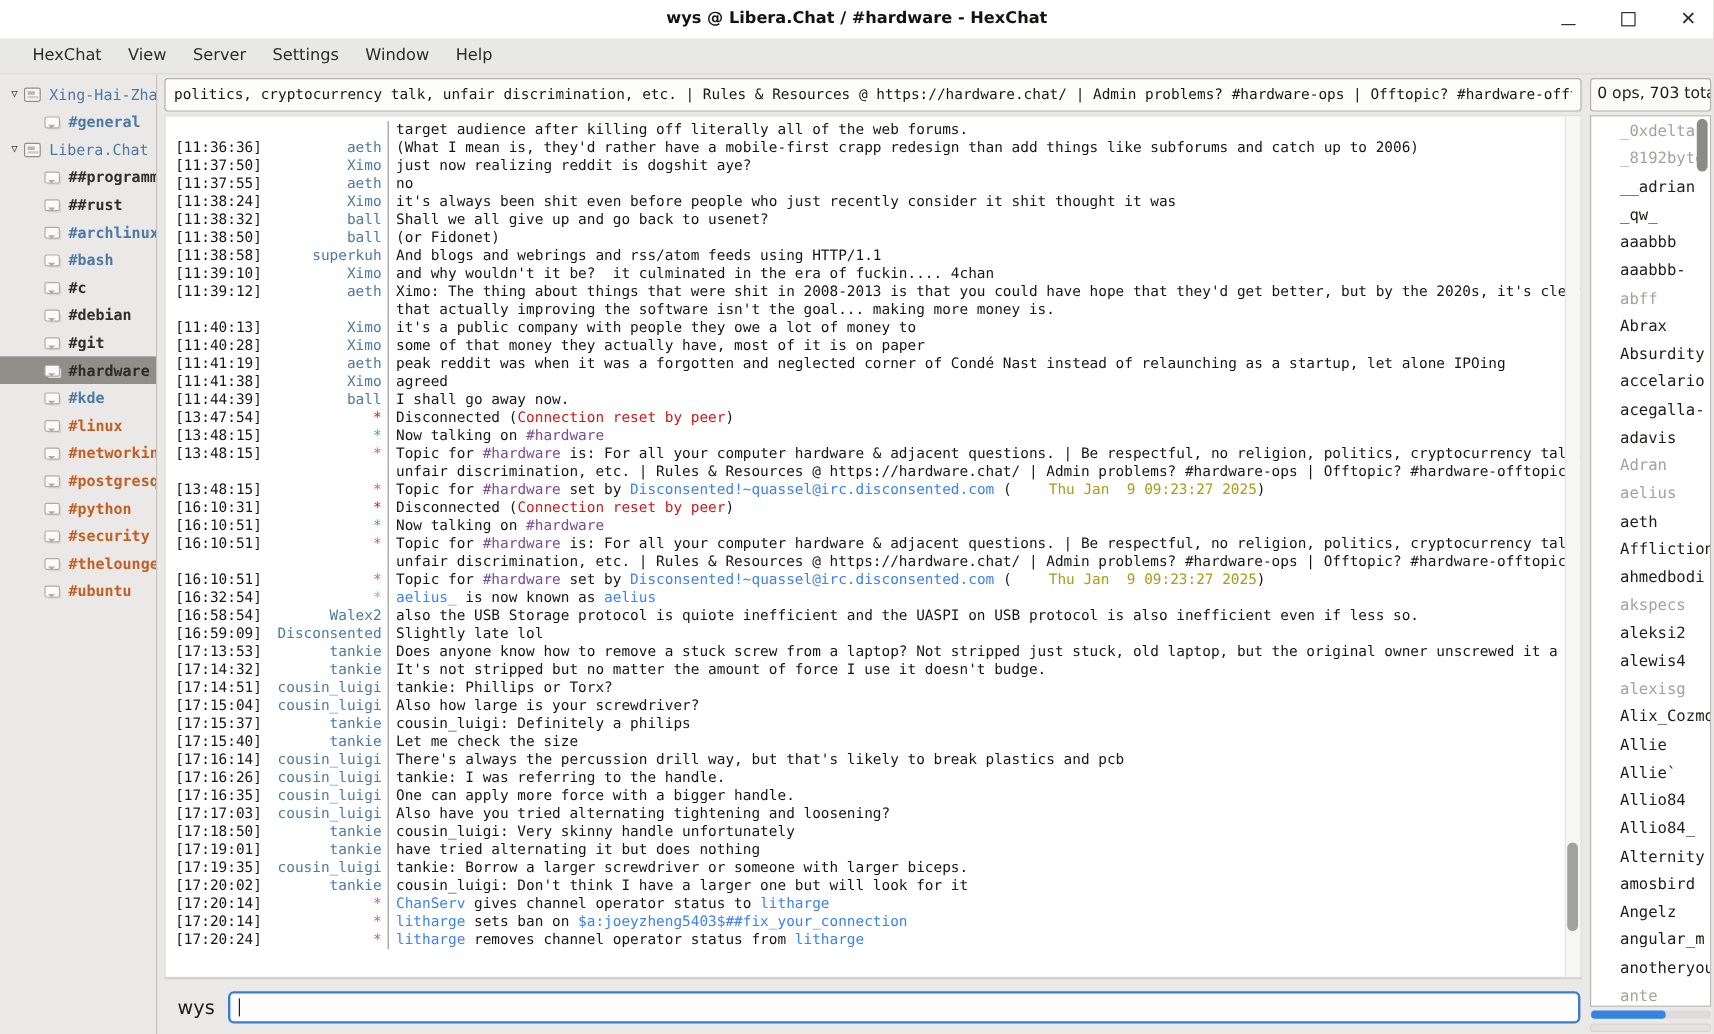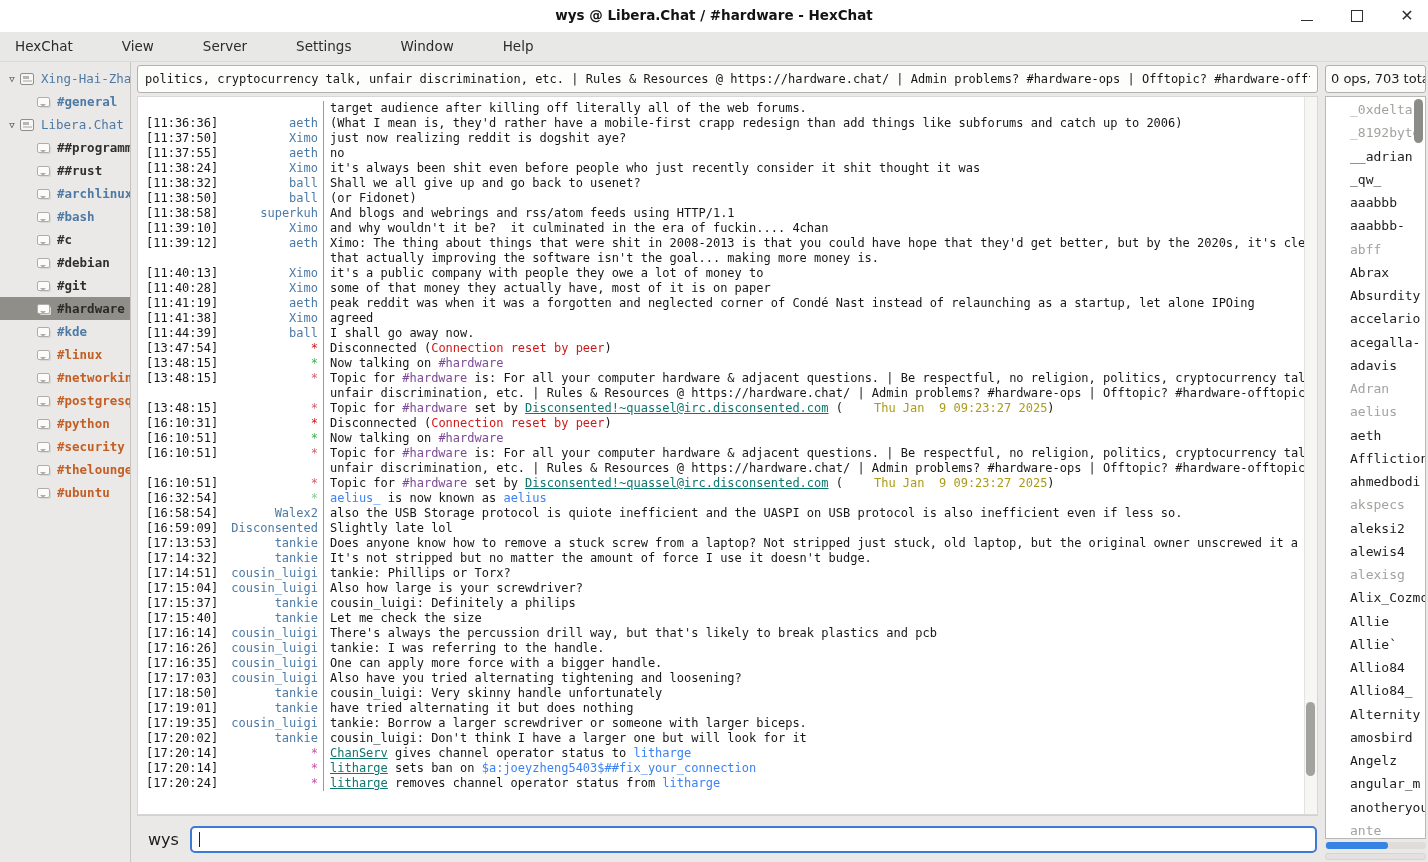--- a/index.html
+++ b/index.html
@@ -9,21 +9,21 @@
   
   .titlebar { height:32px; background:#ffffff; position:relative; flex:0 0 32px; }
   .title { position:absolute; left:0; right:0; top:7px; text-align:center; font-size:13.5px; font-weight:bold; color:#131311; }
   .win-controls { position:absolute; right:10px; top:0; height:32px; display:flex; align-items:center; gap:28px; }
   .wbtn { width:22px; height:22px; display:flex; align-items:center; justify-content:center; color:#2f2f2d; cursor:default; }
   .glyph-min { width:12px; border-top:1.5px solid #2f2f2d; display:inline-block; margin-top:8px; }
   .glyph-max { width:12px; height:12px; border:1.5px solid #2f2f2d; display:inline-block; }
   .glyph-close { font-size:16px; line-height:16px; color:#2f2f2d; }
 
   
-  .menubar { height:30px; background:#e8e8e6; border-bottom:1px solid #dbdad7; display:flex; align-items:center; padding-left:4px; flex:0 0 30px;gap:27px; }
+  .menubar { height:30px; background:#e8e8e6; border-bottom:1px solid #dbdad7; display:flex; align-items:center; padding-left:16px; flex:0 0 30px; }
   .menu-item { padding:0 11px; font-size:13.5px; color:#2c2c29; line-height:29px; }
 
   
   .content { flex:1; display:flex; overflow:hidden; }
 
   
   .sidebar { flex:0 0 131px; background:#eae9e7; border-right:1px solid #c6c5c2; padding-top:5px; overflow:hidden; }
   .tree-row { height:23px; display:flex; align-items:center; font-family:"DejaVu Sans Mono", "Liberation Mono", monospace; font-size:12.5px; white-space:nowrap; overflow:hidden; }
   .tree-row.net { padding-left:4px; }
   .tree-row.chan { padding-left:37px;font-weight:bold; }
@@ -47,21 +47,21 @@
   .chat-scroll-thumb { position:absolute; right:2px; bottom:38px; width:9px; height:74px; background:#a2a29f; border-radius:5px; }
   .crow { display:flex; height:15px; font-family:"DejaVu Sans Mono", "Liberation Mono", monospace; font-size:12px; line-height:15px; }
   .gut { flex:0 0 185px; display:flex; justify-content:space-between; padding:0 5px 0 8px; overflow:hidden;gap:12px; }
   .ts { color:#161616; white-space:pre; }
   .nick { white-space:pre; color:#4d7aa5; }
   .nk-red { color:#d01919; } .nk-grn { color:#3db352; } .nk-pnk { color:#d4606c; }
   .nk-lgn { color:#82c993; } .nk-mag { color:#c653a8; }
   .msg { flex:1; border-left:1px solid #9a9a96; padding-left:6px; overflow:hidden; white-space:pre; }
   .msg span { white-space:pre; }
   .c-fg { color:#161616; } .c-red { color:#d01919; }
-  .c-pur { color:#7d4a96; } .c-teal { color:#0f766e;text-decoration:underline; } .c-olv { color:#ab9b17;margin-left:31px; } .c-blu { color:#3b82f6; }
+  .c-pur { color:#7d4a96; } .c-teal { color:#3b82f6; } .c-olv { color:#ab9b17;margin-left:31px; } .c-blu { color:#3b82f6; }
 
   
   .inputbar { flex:0 0 47px; border-top:1px solid #d2d1ce; display:flex; align-items:center; padding:0 1px 0 11px; background:#eae9e7; }
   .mynick { font-size:16px; color:#1b1b19; margin-right:11px; }
   .entry-wrap { flex:1; height:27px; border:2px solid #3a7bd5; border-radius:5px; background:#ffffff; position:relative; }
   .msg-entry { width:100%; height:100%; border:none; outline:none; background:transparent; font-family:"DejaVu Sans Mono", "Liberation Mono", monospace; font-size:12.5px; padding:0 6px; }
   .caret { position:absolute; left:7px; top:4px; width:1px; height:15px; background:#222220; }
 
   
   .rightcol { flex:0 0 106px; display:flex; flex-direction:column; padding:3px 2px 2px 3px; overflow:hidden; }

